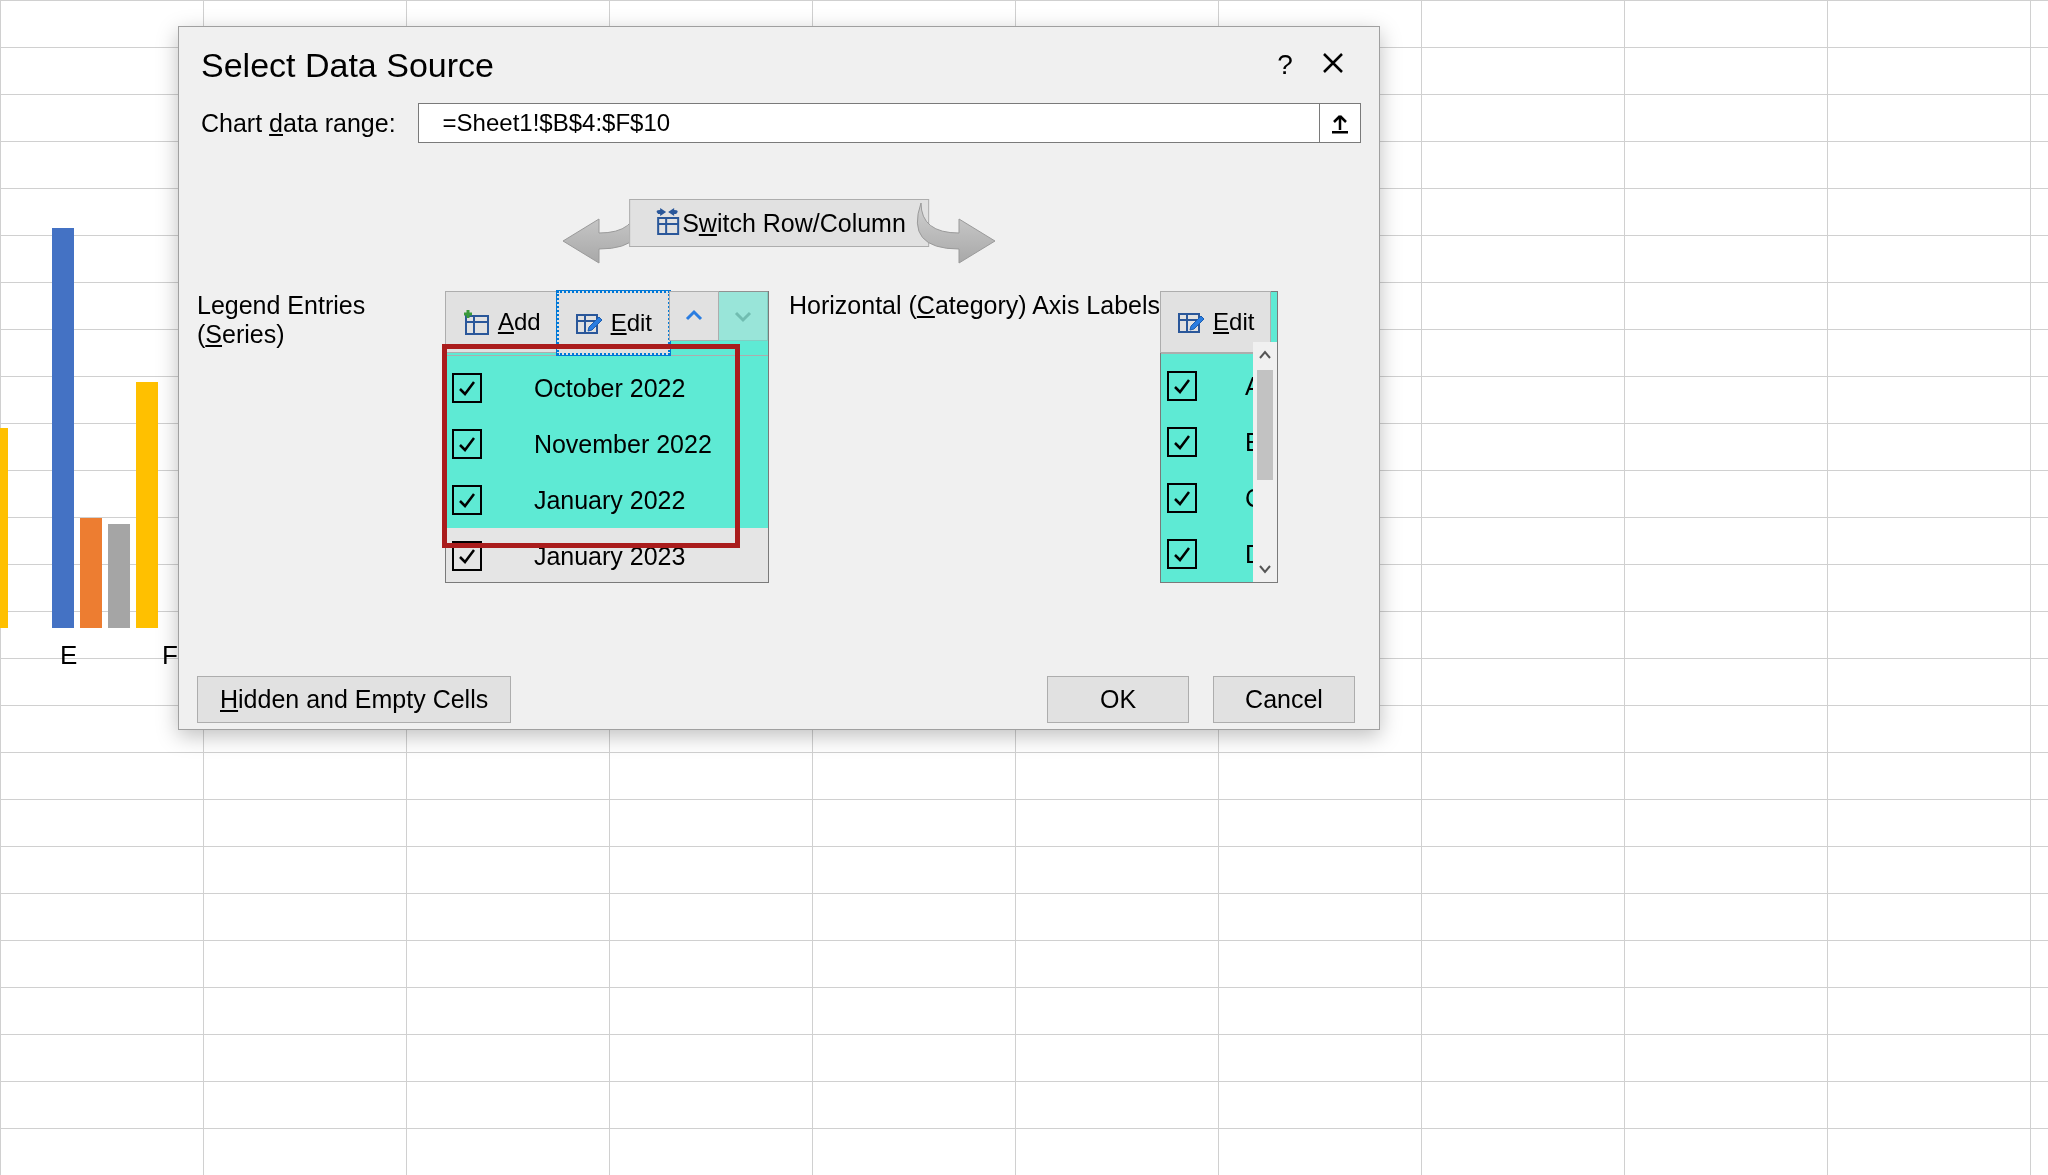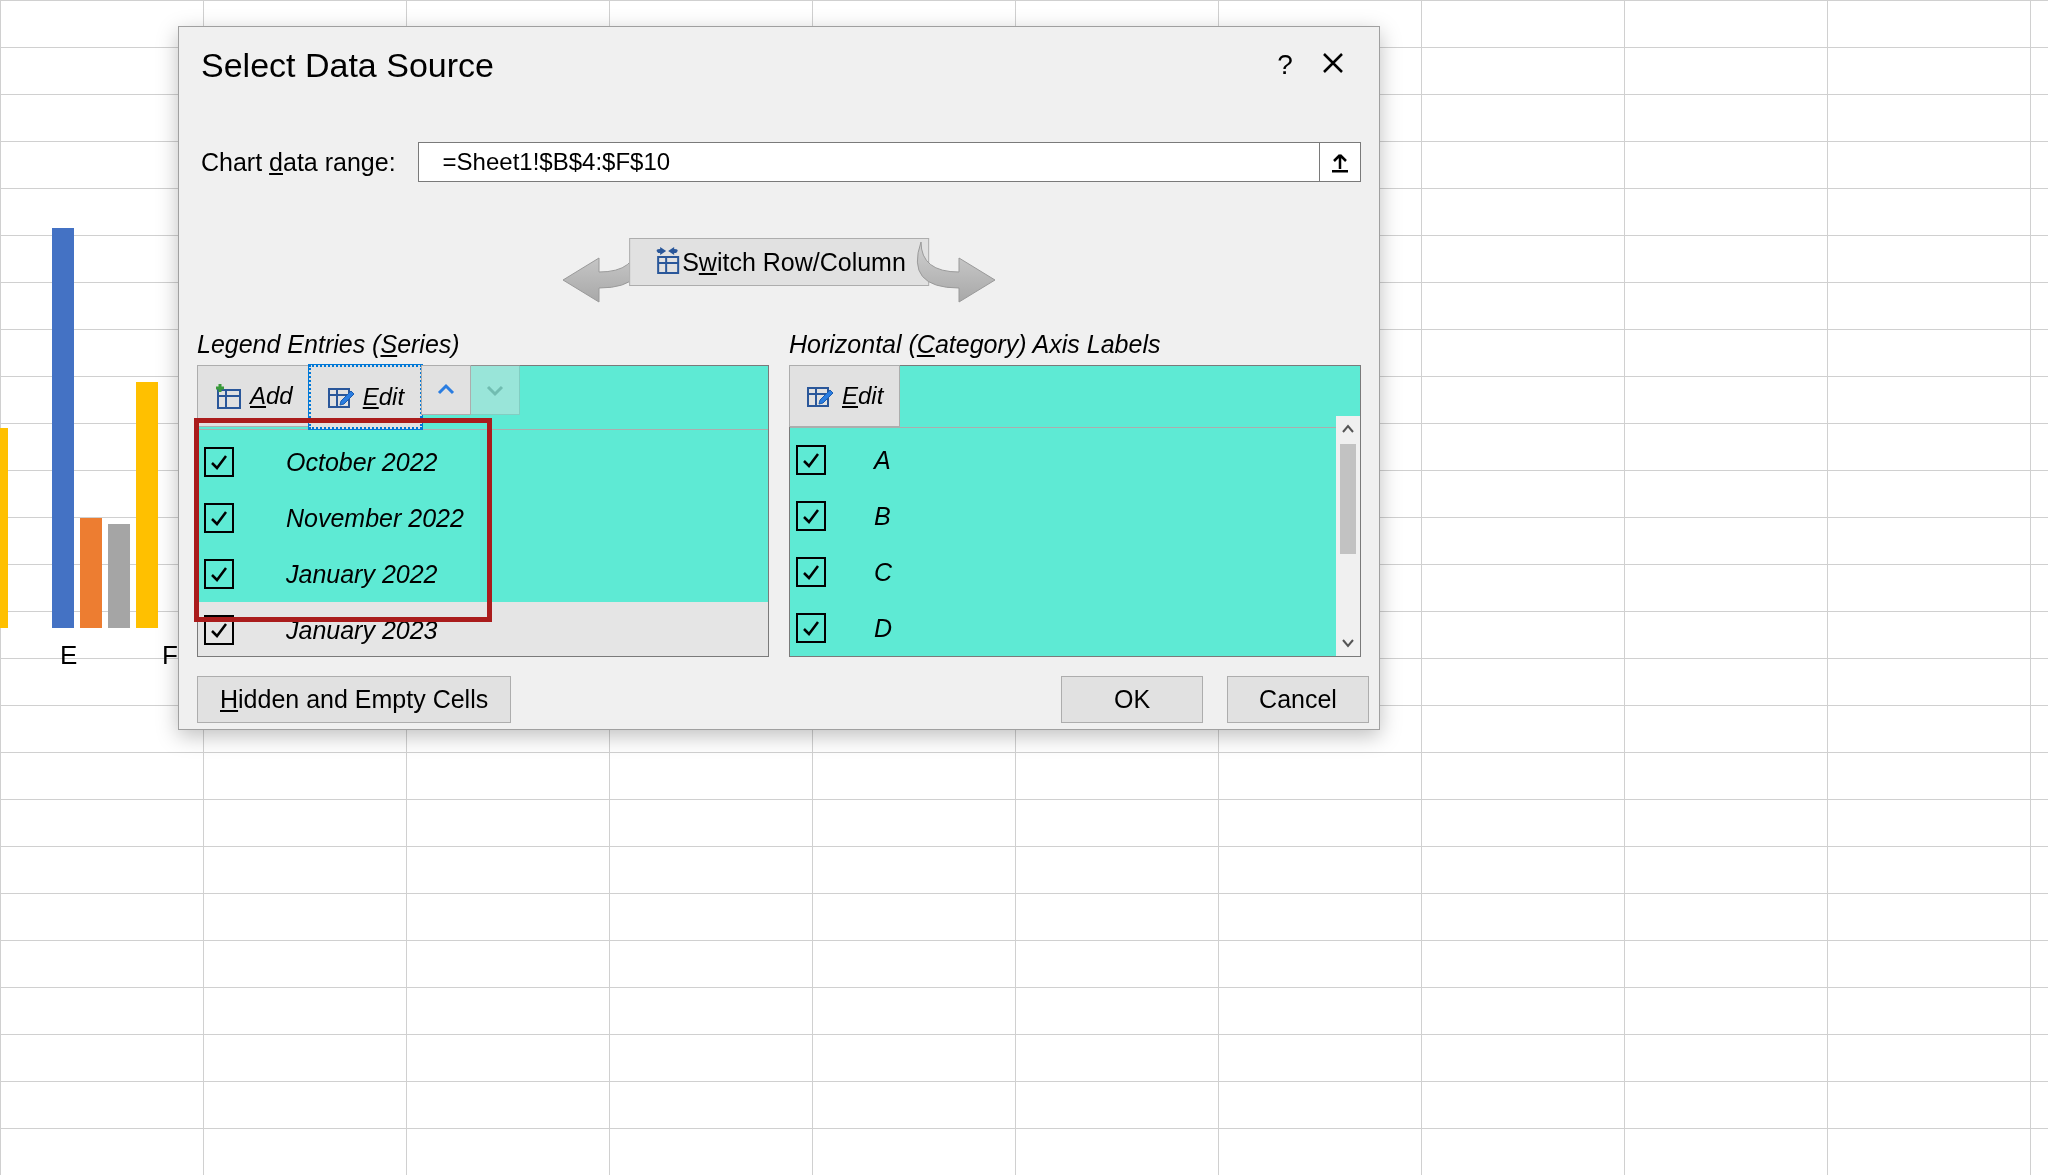--- a/index.html
+++ b/index.html
@@ -39,39 +39,39 @@
     position:absolute;left:178px;top:26px;width:1200px;height:702px;
     background:var(--dlg-bg);border:1px solid var(--dlg-border);
     box-shadow:0 6px 20px rgba(0,0,0,0.25);
     display:flex;flex-direction:column;
   }
   .titlebar{display:flex;align-items:center;padding:10px 22px 4px 22px;height:56px;}
   .titlebar .title{flex:1;font-size:34px;}
   .titlebar .tbtn{width:48px;text-align:center;font-size:28px;line-height:1;}
   .closebtn{font-size:26px;font-weight:bold;}
 
-  .body{padding:6px 18px 14px 18px;flex:1;display:flex;flex-direction:column;justify-content:flex-end;}
+  .body{padding:6px 18px 14px 18px;flex:1;display:flex;flex-direction:column;}
   .row-range{display:flex;align-items:center;gap:22px;margin-bottom:10px;}
   .row-range label{font-size:25px;white-space:nowrap;margin-left:4px;}
   .range-input-wrap{flex:1;display:flex;align-items:stretch;height:40px;}
   .range-input{flex:1;border:1px solid var(--input-border);border-right:none;padding:2px 24px;font-size:24px;background:#fff;}
   .range-btn{width:40px;border:1px solid var(--input-border);background:#fff;display:flex;align-items:center;justify-content:center;}
 
   .switch-row{position:relative;height:92px;margin-top:40px;}
   .arrow{position:absolute;top:0;}
   .arrow.left{left:330px;transform:scaleX(-1);}
   .arrow.right{right:330px;}
   .switch-btn{
     position:absolute;left:50%;top:6px;transform:translateX(-50%);
     padding:8px 22px;border:1px solid var(--btn-border);background:var(--btn-bg);
     display:flex;align-items:center;font-size:25px;
   }
 
   .panels{display:flex;gap:20px;margin-top:6px;}
-  .panel{flex:1;display:flex;flex-direction:column;font-style:italic;}
+  .panel{flex:1;display:flex;flex-direction:row;}
   .panel-label{font-size:25px;margin-bottom:6px;}
   .panel-box{border:1px solid var(--input-border);background:#5eead4;height:290px;display:flex;flex-direction:column;position:relative;}
   .toolbar{display:flex;border-bottom:1px solid var(--btn-border);}
   .tbutton{
     display:flex;align-items:center;gap:8px;padding:6px 16px;height:48px;
     background:var(--btn-bg);border:1px solid var(--btn-border);margin:-1px 0 0 -1px;font-size:24px;
   }
   .tbutton.editfocus{border:2px dotted var(--blue-focus);outline:1px solid var(--blue-focus);}
   .tbutton.arrowonly{width:48px;justify-content:center;padding:0;}
   .tbutton .ico{width:28px;height:28px;}
@@ -83,21 +83,21 @@
   .chk svg{width:20px;height:20px;}
   .list-item .label{margin-left:32px;}
   .list-right .list-item .label{margin-left:28px;}
 
   .redbox{position:absolute;border:5px solid var(--accent-red);pointer-events:none;z-index:5;}
 
   .scrollbar{width:24px;background:#f0f0f0;position:absolute;right:0;top:50px;bottom:0;display:flex;flex-direction:column;align-items:center;}
   .scroll-up,.scroll-down{height:26px;display:flex;align-items:center;justify-content:center;width:100%;}
   .scroll-thumb{background:#c2c2c2;width:16px;height:110px;margin-top:2px;}
 
-  .footer{display:flex;padding:0 10px 2px 18px;align-items:center;height:56px;}
+  .footer{display:flex;padding:0 24px 2px 18px;align-items:center;height:56px;}
   .footer .lbtn{padding:8px 22px;border:1px solid var(--btn-border);background:var(--btn-bg);font-size:25px;}
   .footer .spacer{flex:1;}
   .footer .rbtn{width:140px;text-align:center;padding:8px 0;border:1px solid var(--btn-border);background:var(--btn-bg);font-size:25px;margin-left:24px;}
 
   u.hot{text-decoration:underline;}
 </style>
 </head>
 <body>
 
 <div class="grid"></div>

